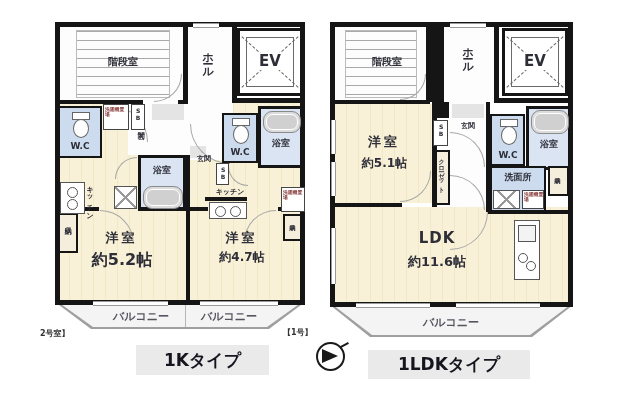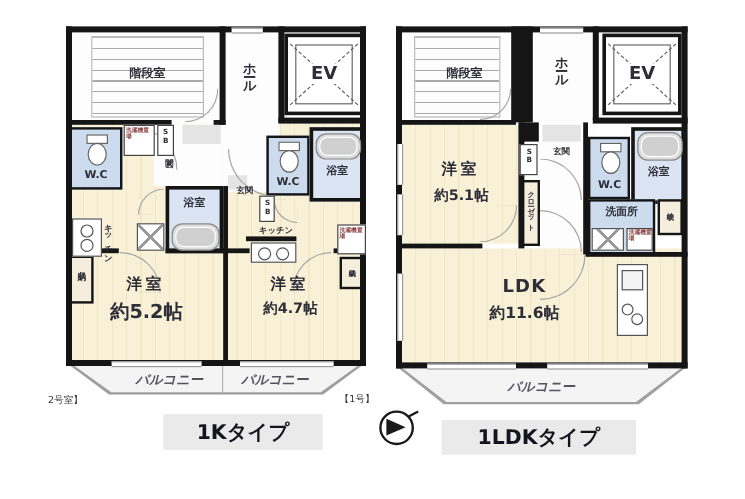--- a/index.html
+++ b/index.html
@@ -43,25 +43,25 @@
   .burner{position:absolute;border:1px solid #555;border-radius:50%;background:#fff;}
   .sink{position:absolute;border:1px solid #555;background:#f3f3f3;}
   .xbox{position:absolute;border:1px solid #555;z-index:9;box-sizing:border-box;
         background:linear-gradient(45deg,transparent 46%,#999 46% 54%,transparent 54%),
                    linear-gradient(-45deg,transparent 46%,#999 46% 54%,transparent 54%),#fff;}
   .step{position:absolute;background:#e4e4e4;z-index:2;}
   
   .balc{position:absolute;z-index:3;}
   .balc .outer{position:absolute;inset:0;background:#9f9f9f;}
   .balc .inner{position:absolute;inset:0;background:#f4f4f4;}
-  .balc-lb{position:absolute;font-weight:bold;color:#55555f;font-size:11px;z-index:4;font-style:italic;}
+  .balc-lb{position:absolute;font-weight:bold;color:#55555f;font-size:11px;z-index:4;}
   
   .band{position:absolute;background:#eaeaea;z-index:10;display:flex;align-items:center;justify-content:center;
         font-weight:bold;font-size:17px;color:#15151f;}
-  .tag{position:absolute;font-size:8px;font-weight:normal;color:#333;z-index:10;}
+  .tag{position:absolute;font-size:8px;font-weight:bold;color:#333;z-index:10;}
   
   #compass{position:absolute;left:314px;top:338px;width:32px;height:32px;z-index:10;}
   #compass .circ{position:absolute;left:2px;top:4px;width:25px;height:25px;border:2px solid #1a1a1a;border-radius:50%;background:#fff;}
   #compass .tri{position:absolute;left:8px;top:11px;width:0;height:0;border-top:7px solid transparent;border-bottom:7px solid transparent;border-left:16px solid #1a1a1a;}
   #compass .tail{position:absolute;left:26px;top:6px;width:9px;height:2px;background:#1a1a1a;transform:rotate(-28deg);}
 </style>
 </head>
 <body>
 
 <div id="canvas">

